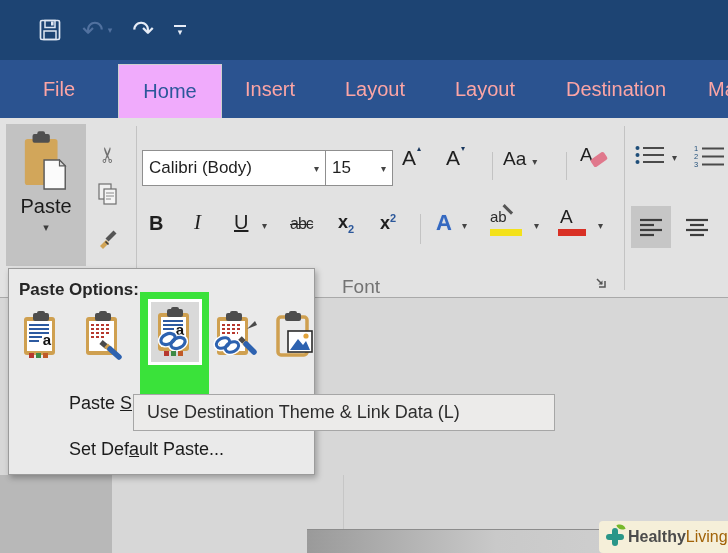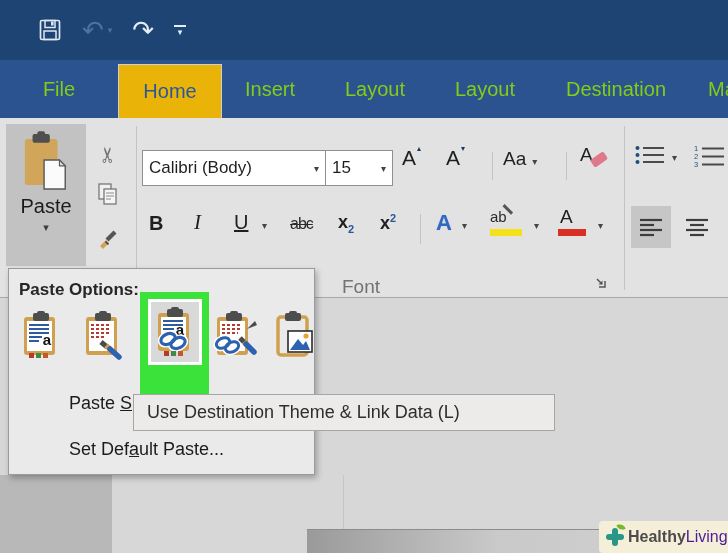--- a/index.html
+++ b/index.html
@@ -14,22 +14,22 @@
   .undo-glyph { font-size:26px; color:#51719f; line-height:1; }
   .undo-chev { font-size:9px; color:#51719f; margin-left:4px; }
   .redo-glyph { font-size:26px; color:#e7edf7; line-height:1; }
   .customize { flex-direction:column; gap:0px; }
   .customize .bar { width:12px; height:2px; background:#e7edf7; margin-bottom:1px; }
   .customize .chev { font-size:9px; color:#e7edf7; line-height:8px; }
 
   
   .tabrow { position:absolute; left:0; top:60px; width:728px; height:58px; background:var(--tab_bar,#2b5390); }
   .tab { position:absolute; top:0; height:58px; display:flex; align-items:center; justify-content:center;
-         color:#84cc16; font-size:20px; cursor:pointer; white-space:nowrap; }
-  .tab.active { top:4px; height:54px; background:#eab308; color:var(--active_tab_text,#2b579a);
+         color:#fca5a5; font-size:20px; cursor:pointer; white-space:nowrap; }
+  .tab.active { top:4px; height:54px; background:#f0abfc; color:var(--active_tab_text,#2b579a);
                 border:1px solid #cfcfcf; border-bottom:none; }
   #tab-file{left:28px;width:62px;} #tab-home{left:118px;width:104px;}
   #tab-insert{left:236px;width:68px;} #tab-design{left:338px;width:74px;}
   #tab-layout{left:448px;width:74px;} #tab-references{left:558px;width:116px;}
   #tab-mailings{left:708px;width:90px;justify-content:flex-start;}
 
   
   .ribbon { position:absolute; left:0; top:118px; width:728px; height:180px; background:var(--ribbon_bg,#e2e2e2);
             border-bottom:1px solid #a9a9a9; }
   .ribbon .abs { position:absolute; }
@@ -84,21 +84,21 @@
                  background:linear-gradient(to right,#9a9a9a 0%,#c9c9c9 45%,#d3d3d3 100%);
                  border-top:1px solid #8c8c8c; }
   .watermark { position:absolute; left:599px; top:521px; width:129px; height:32px; background:#f5efd9;
                border-radius:4px 0 0 4px; display:flex; align-items:center; padding-left:6px; z-index:13; }
   .wm-plus { position:relative; width:20px; height:20px; margin-right:3px; }
   .wm-plus .v { position:absolute; left:7px; top:1px; width:6px; height:18px; background:#2a9688; border-radius:3px; }
   .wm-plus .h { position:absolute; left:1px; top:7px; width:18px; height:6px; background:#2a9688; border-radius:3px; }
   .wm-plus .leaf { position:absolute; left:12px; top:-3px; width:8px; height:6px; background:#76b82a;
                    border-radius:0 6px 0 6px; transform:rotate(-15deg); }
   .wm-bold { font-size:16px; font-weight:bold; color:#4c4c4c; }
-  .wm-light { font-size:16px; color:#4c1d95; }
+  .wm-light { font-size:16px; color:#a16207; }
 </style>
 </head>
 <body>
 
 <div class="screen">
 
   <div class="titlebar">
     <div class="qat">
       <div class="qat-btn">
         <svg width="24" height="24" viewBox="0 0 24 24">

